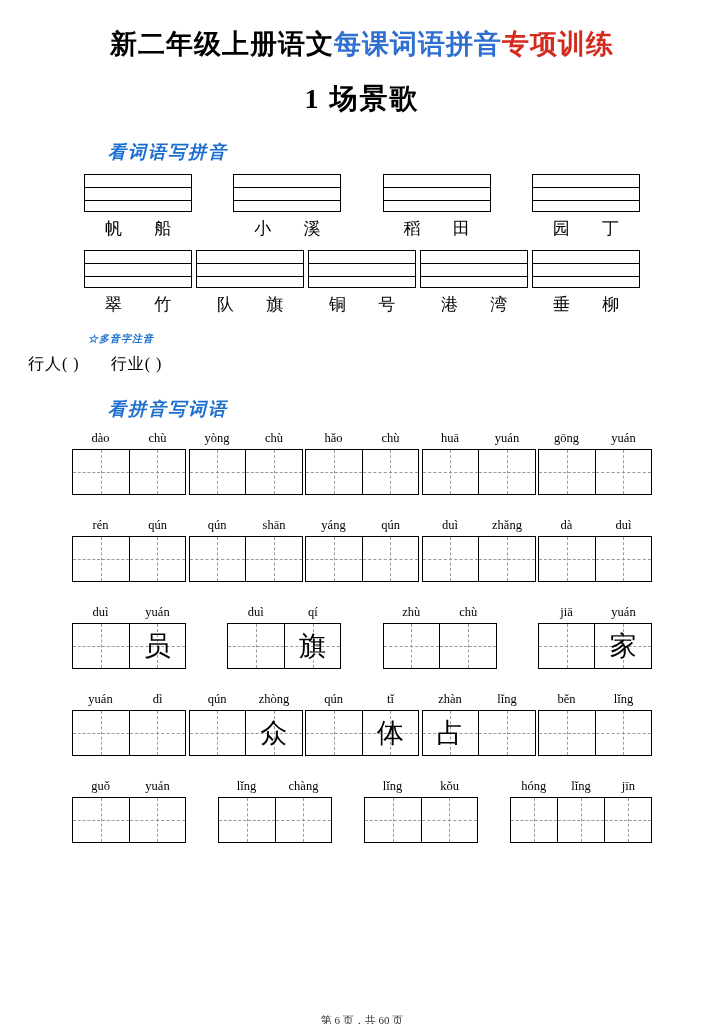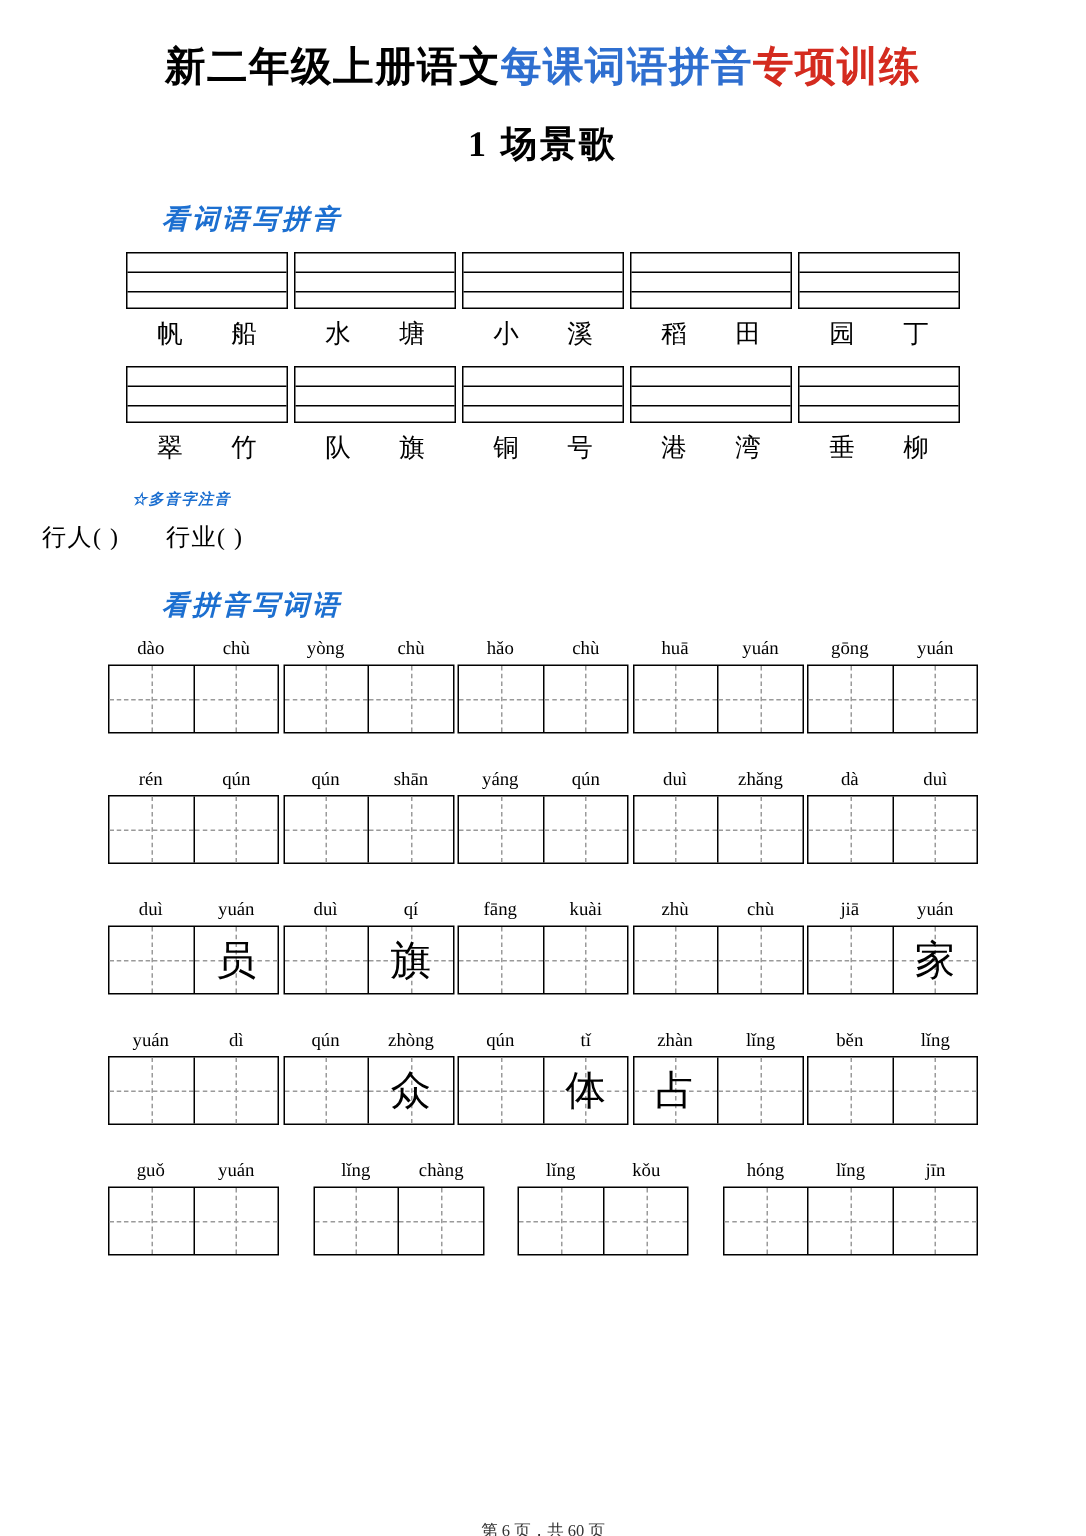--- a/index.html
+++ b/index.html
@@ -31,21 +31,21 @@
     letter-spacing: 1px;
     margin-top: 26px;
     white-space: nowrap;
   }
   .title .black { color: #000; }
   .title .blue { color: #2f6fd0; }
   .title .red { color: #d42b1f; }
 
   .subtitle {
     text-align: center;
-    font-size: 24px;
+    font-size: 28px;
     font-weight: bold;
     margin-top: 18px;
     letter-spacing: 2px;
   }
 
   
   .sec-label {
     color: #1c6fd0;
     font-size: 18px;
     font-weight: bold;
@@ -204,27 +204,20 @@
           <div class="l l1"></div>
           <div class="l l2"></div>
         </div>
       <div class="word-under">帆 船</div>
     </div>
     <div class="pin-cell">
       <div class="four-lines">
           <div class="l l1"></div>
           <div class="l l2"></div>
         </div>
-      <div class="word-under">水 塘</div>
-    </div>
-    <div class="pin-cell">
-      <div class="four-lines">
-          <div class="l l1"></div>
-          <div class="l l2"></div>
-        </div>
       <div class="word-under">小 溪</div>
     </div>
     <div class="pin-cell">
       <div class="four-lines">
           <div class="l l1"></div>
           <div class="l l2"></div>
         </div>
       <div class="word-under">稻 田</div>
     </div>
     <div class="pin-cell">
@@ -454,34 +447,20 @@
         <div class="tz-cell">
             <span class="tz-char"></span>
           </div>
         <div class="tz-cell">
             <span class="tz-char">旗</span>
           </div>
       </div>
     </div>
     <div class="tz-group">
       <div class="tz-pinyin">
-          <span>fāng</span>
-          <span>kuài</span>
-        </div>
-      <div class="tz-grid">
-        <div class="tz-cell">
-            <span class="tz-char"></span>
-          </div>
-        <div class="tz-cell">
-            <span class="tz-char"></span>
-          </div>
-      </div>
-    </div>
-    <div class="tz-group">
-      <div class="tz-pinyin">
           <span>zhù</span>
           <span>chù</span>
         </div>
       <div class="tz-grid">
         <div class="tz-cell">
             <span class="tz-char"></span>
           </div>
         <div class="tz-cell">
             <span class="tz-char"></span>
           </div>
@@ -614,21 +593,21 @@
         </div>
       <div class="tz-grid">
         <div class="tz-cell">
             <span class="tz-char"></span>
           </div>
         <div class="tz-cell">
             <span class="tz-char"></span>
           </div>
       </div>
     </div>
-    <div class="tz-group" style="width:170px">
+    <div class="tz-group" style="width:142px">
       <div class="tz-pinyin">
           <span>hóng</span>
           <span>lǐng</span>
           <span>jīn</span>
         </div>
       <div class="tz-grid">
         <div class="tz-cell">
             <span class="tz-char"></span>
           </div>
         <div class="tz-cell">

